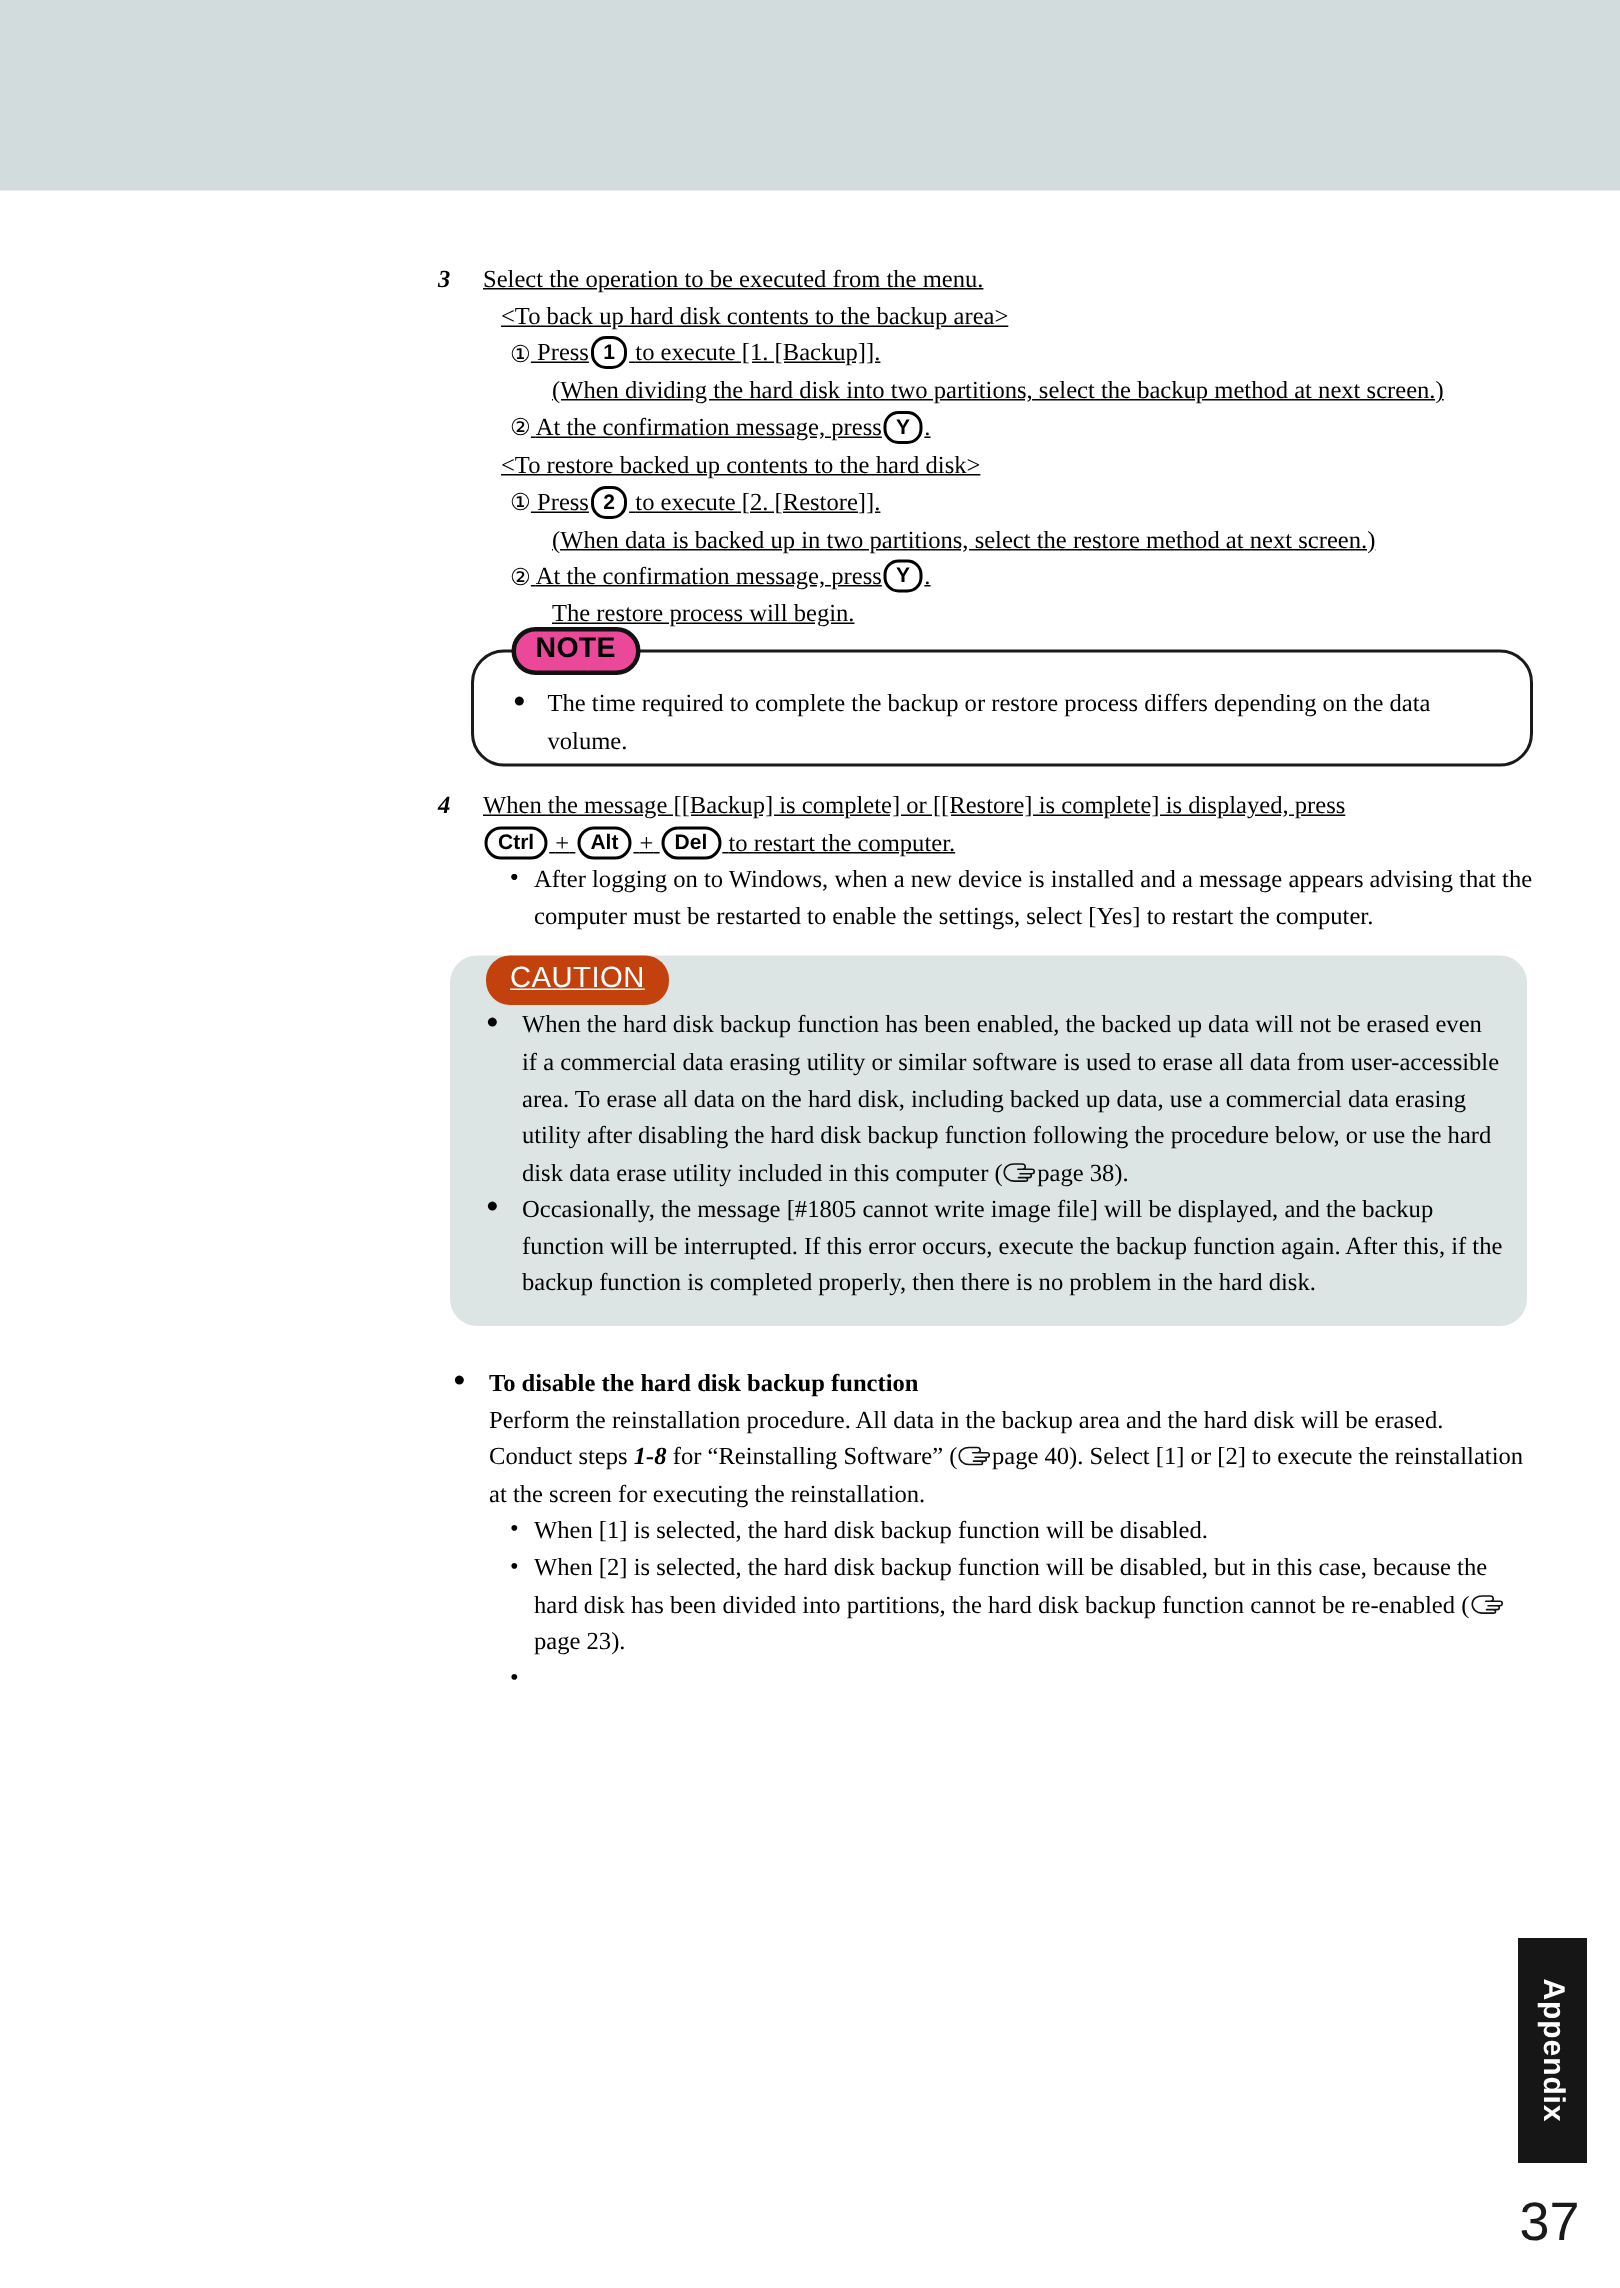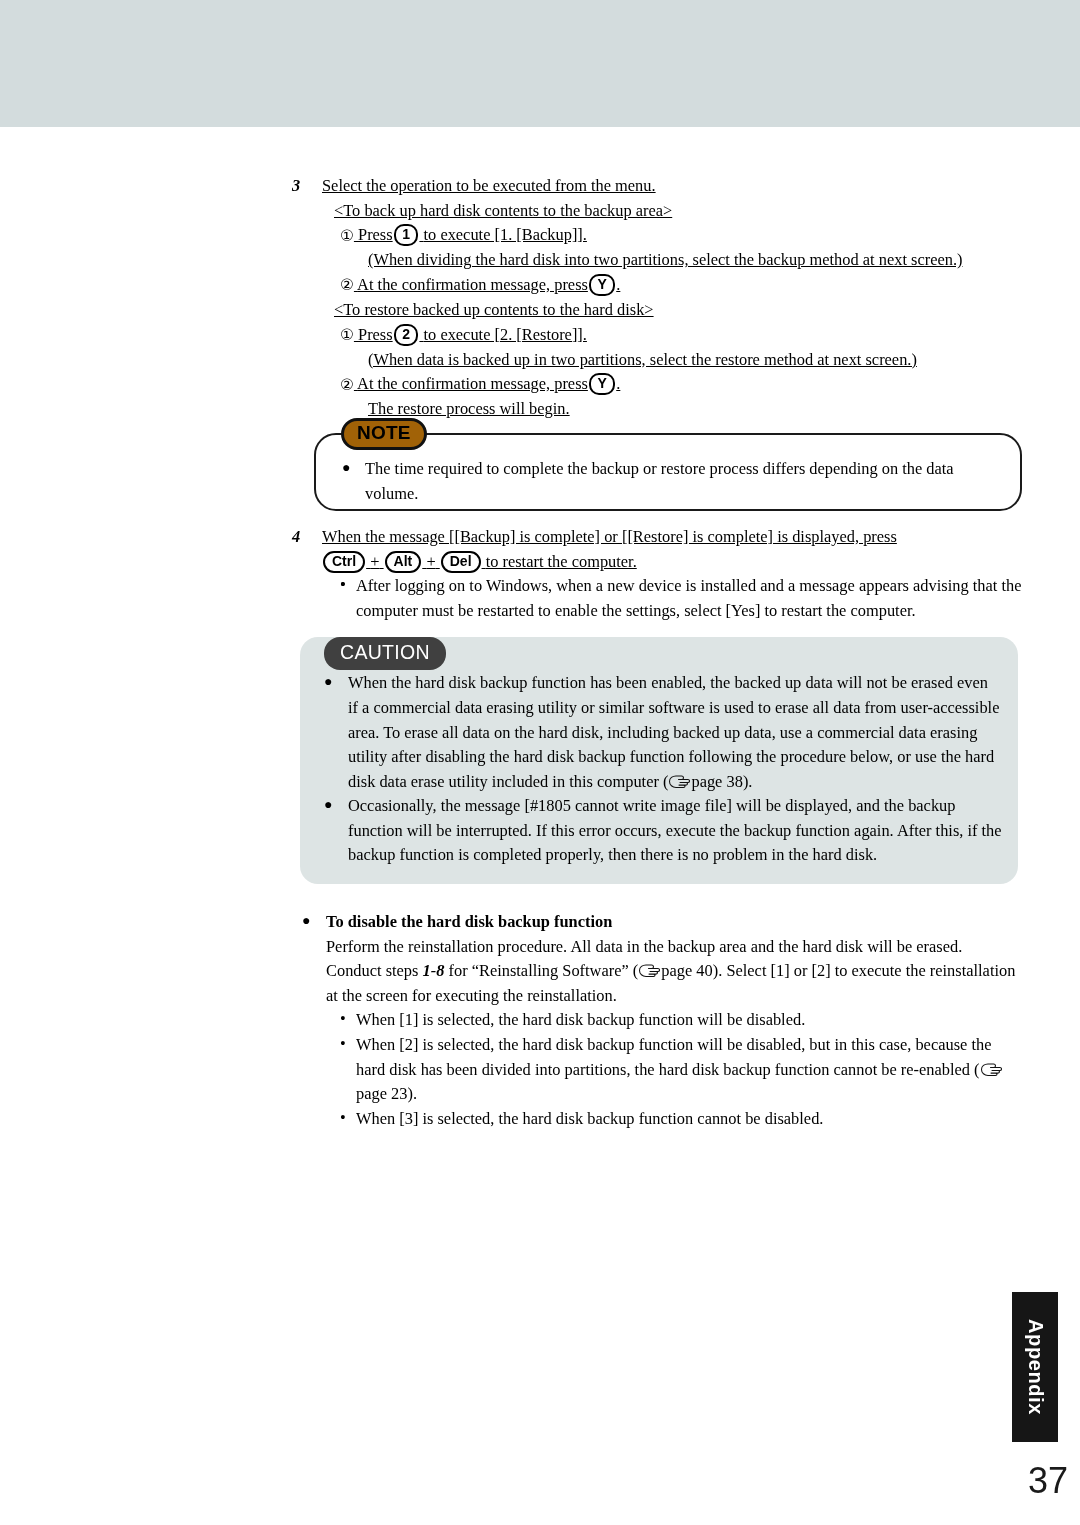--- a/index.html
+++ b/index.html
@@ -95,21 +95,21 @@
   .note-box {
     border: 2.4px solid #1a1a1a;
     border-radius: 22px;
     height: 78px;
     padding: 22px 18px 0 24px;
   }
   .note-badge {
     position: absolute;
     top: -15px;
     left: 27px;
-    background: #a16207;
+    background: #ec4899;
     border: 3.2px solid #111;
     border-radius: 16px;
     padding: 1px 13px 3px 13px;
     font-family: "Liberation Sans", sans-serif;
     font-weight: bold;
     font-size: 19px;
     line-height: 22px;
     letter-spacing: 0.2px;
   }
   .note-item {
@@ -148,30 +148,31 @@
   }
   .caution-panel {
     background: #dde4e4;
     border-radius: 18px;
     padding: 34px 16px 16px 22px;
   }
   .caution-badge {
     position: absolute;
     top: 0px;
     left: 24px;
-    background: #404040;
+    background: #c2410c;
     border-radius: 16px;
     padding: 4px 16px 6px 16px;
     color: #ffffff;
     font-family: "Liberation Sans", sans-serif;
     font-weight: normal;
     font-size: 19.5px;
     line-height: 23px;
     letter-spacing: 0.3px;
     z-index: 2;
+    text-decoration: underline;
   }
   .caution-item {
     position: relative;
     padding-left: 26px;
     font-size: 16.4px;
     line-height: 24.6px;
   }
   .caution-item + .caution-item { margin-top: 0px; }
 
   
@@ -213,21 +214,21 @@
     translate: -50% -50%;
     white-space: nowrap;
     color: #ffffff;
     font-family: "Liberation Sans", sans-serif;
     font-weight: bold;
     font-size: 20px;
     letter-spacing: 0.6px;
   }
   .folio {
     position: absolute;
-    left: 16px;
+    left: 1px;
     top: 1460px;
     width: 1052px;
     text-align: right;
     font-family: "Liberation Sans", sans-serif;
     font-size: 36px;
     color: #1a1a1a;
   }
 </style>
 </head>
 <body>
@@ -343,21 +344,20 @@
       <span class="dash">•</span>
       <span>When [2] is selected, the hard disk backup function will be disabled, but in this case, because the hard disk has been divided into partitions, the hard disk backup function cannot be re-enabled  (</span><span class="hand"><svg viewBox="0 0 44 26" width="22" height="13">
             <g fill="none" stroke="#111" stroke-width="2.1" stroke-linejoin="round" stroke-linecap="round">
               <path d="M3 13 C3 6, 9 2, 16 2 L27 2 C30 2, 31 4, 31 6 C31 8, 29 9, 27 9 L21 9 L40 9 C42 9, 43 10.5, 43 12 C43 13.5, 42 15, 40 15 L24 15 L36 15 C38 15, 39 16.2, 39 17.6 C39 19, 38 20.2, 36 20.2 L22 20.2 L31 20.2 C33 20.2, 34 21.3, 34 22.5 C34 23.8, 33 24.8, 31 24.8 L16 24.8 C9 24.8, 3 20, 3 13 Z"></path>
             </g>
           </svg></span><span>page 23</span><span>).</span>
     </div>
 
     <div class="dash-item" style="margin-left:34px;">
       <span class="dash">•</span>
-      <span>When [3] is selected, the hard disk backup function cannot be disabled.</span>
     </div>
   </div>
 
 </div>
 
 <div class="appendix-tab">
   <span>Appendix</span>
 </div>
 
 <div class="folio">37</div>

